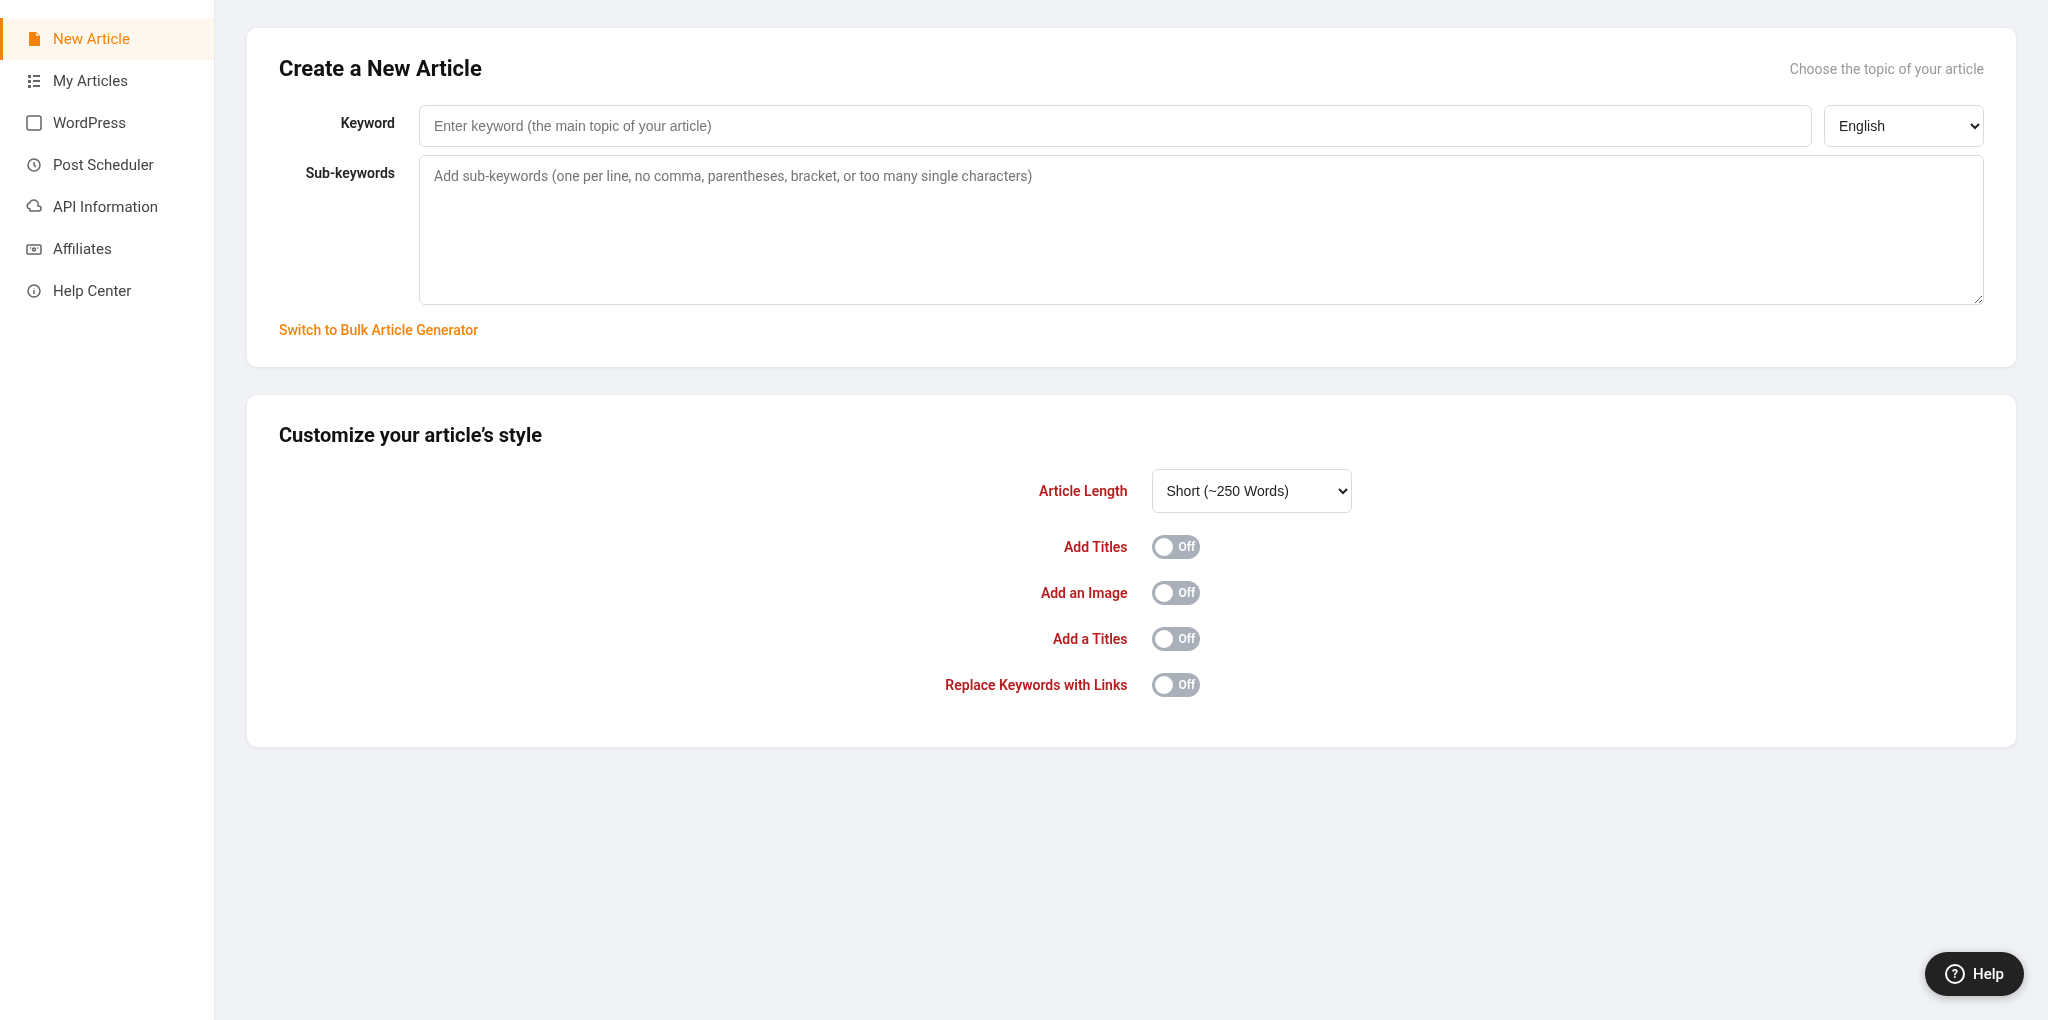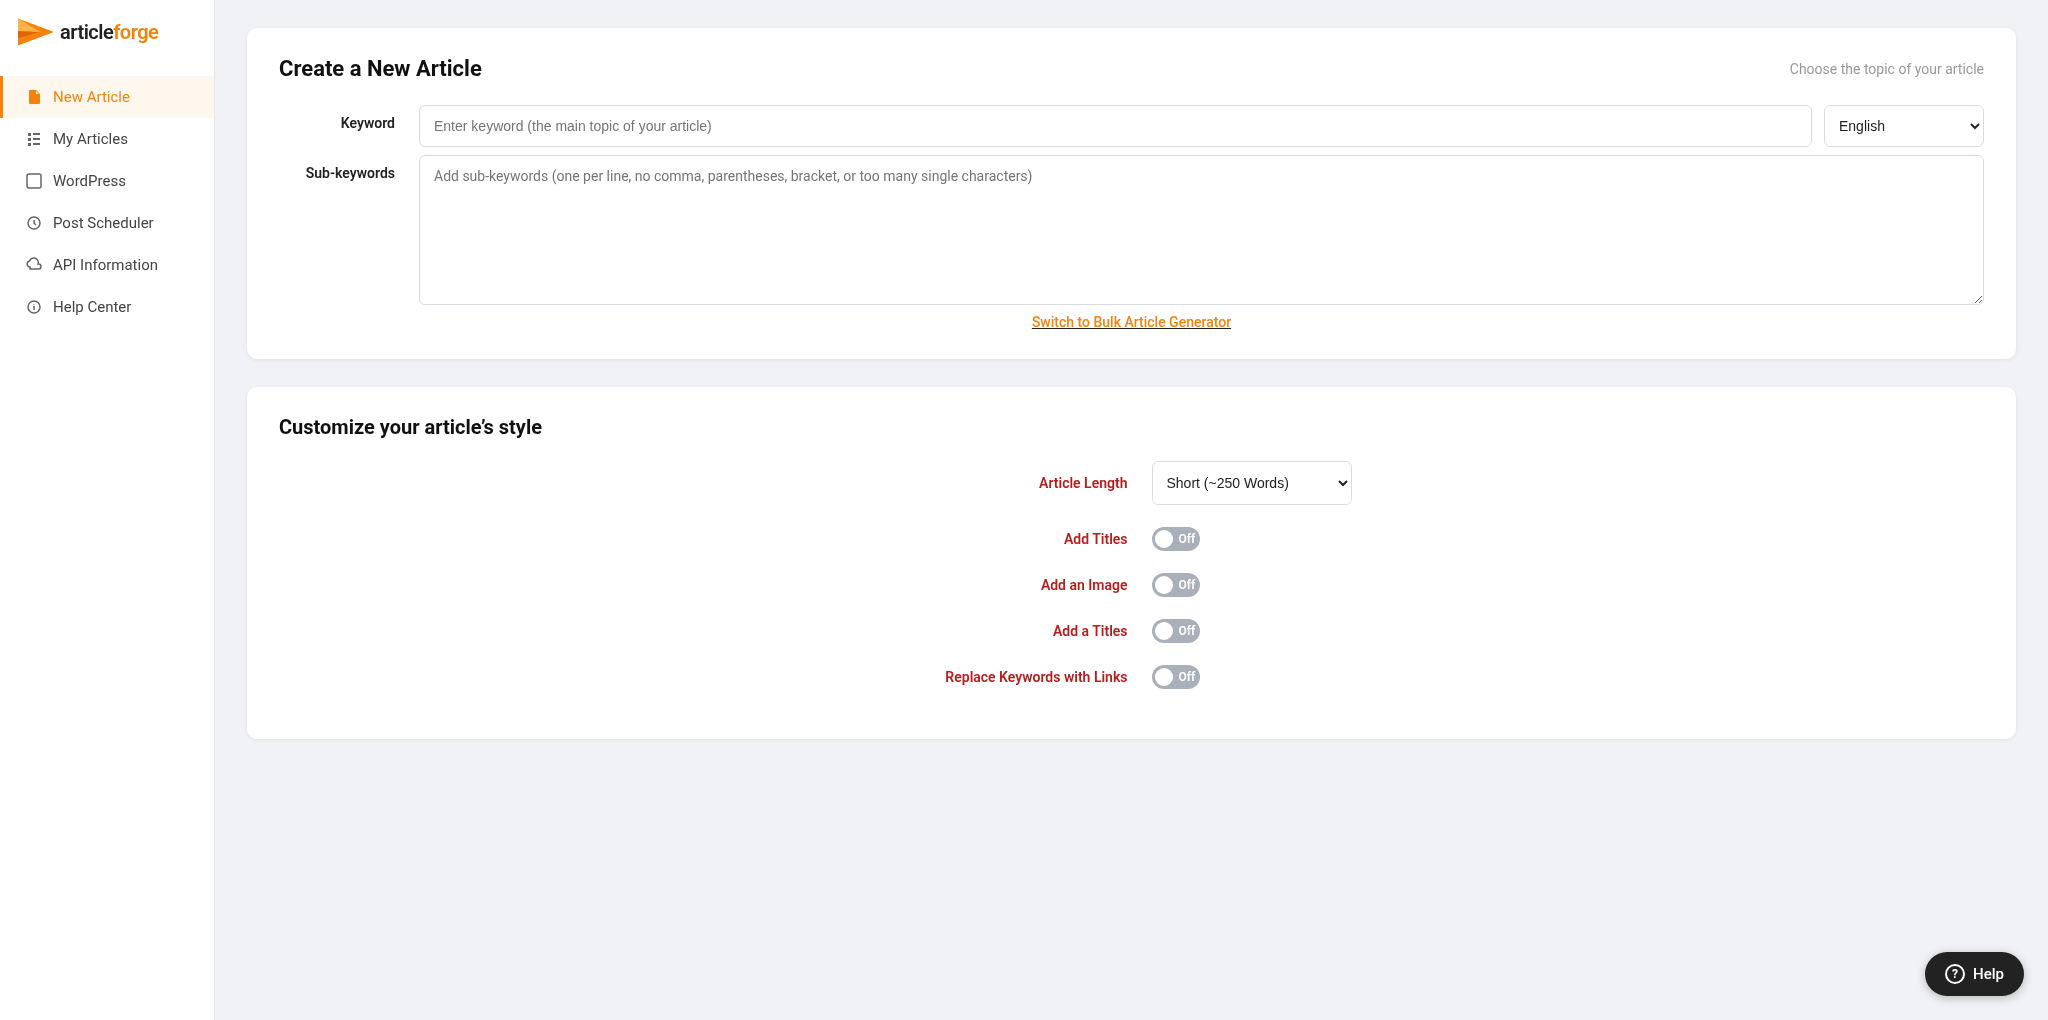--- a/index.html
+++ b/index.html
@@ -159,23 +159,22 @@
       padding: 12px 14px;
       font-size: 14px;
       color: #999;
       resize: vertical;
       outline: none;
       font-family: inherit;
       background: #fff;
     }
 
     .bulk-link {
-      text-align: center;
-      margin-top: 8px;
-      text-decoration: underline;
+      text-align: left;
+      margin-top: 16px;
     }
     .bulk-link a {
       color: #f5820a;
       text-decoration: none;
       font-size: 14px;
       font-weight: 500;
     }
 
     
     .section-title {
@@ -280,31 +279,20 @@
     }
 
     
     ::-webkit-scrollbar { width: 6px; }
     ::-webkit-scrollbar-thumb { background: #ccc; border-radius: 3px; }
   </style>
 </head>
 <body>
 
 <div id="sidebar">
-  <div class="logo-area">
-
-    <svg class="logo-icon" viewBox="0 0 40 30" fill="none" xmlns="http://www.w3.org/2000/svg">
-      <polygon points="0,0 40,15 0,30" fill="#f5820a"></polygon>
-      <polygon points="0,0 25,15 0,22" fill="#ffb347"></polygon>
-      <polygon points="0,14 25,15 0,22" fill="#e06500"></polygon>
-    </svg>
-    <span class="logo-text">
-      <span class="article">article</span><span class="forge">forge</span>
-    </span>
-  </div>
 
   <nav>
 
     <div class="nav-item active">
       <span class="nav-icon">
         <svg width="16" height="16" viewBox="0 0 16 16" fill="currentColor">
             <path d="M3 2a1 1 0 011-1h6l4 4v9a1 1 0 01-1 1H4a1 1 0 01-1-1V2zm7 0v3h3L10 2z"></path>
           </svg>
       </span>
       <span>New Article</span>
@@ -346,20 +334,30 @@
 
     <div class="nav-item">
       <span class="nav-icon">
         <svg width="16" height="16" viewBox="0 0 16 16" fill="none" stroke="currentColor" stroke-width="1.5">
             <path d="M4 10a3 3 0 01-.5-5.9A4 4 0 0112 7h.5a2.5 2.5 0 010 5H4z"></path>
           </svg>
       </span>
       <span>API Information</span>
     </div>
 
+    <div class="nav-item">
+      <span class="nav-icon">
+        <svg width="16" height="16" viewBox="0 0 16 16" fill="none" stroke="currentColor" stroke-width="1.5">
+            <rect x="1" y="4" width="14" height="9" rx="1"></rect>
+            <path d="M4 7h1M11 7h1"></path>
+            <circle cx="8" cy="8.5" r="1.5"></circle>
+          </svg>
+      </span>
+      <span>Affiliates</span>
+    </div>
 
     <div class="nav-item">
       <span class="nav-icon">
         <svg width="16" height="16" viewBox="0 0 16 16" fill="none" stroke="currentColor" stroke-width="1.5">
             <circle cx="8" cy="8" r="6"></circle>
             <path d="M8 7v4M8 5.5v.5"></path>
           </svg>
       </span>
       <span>Help Center</span>
     </div>

